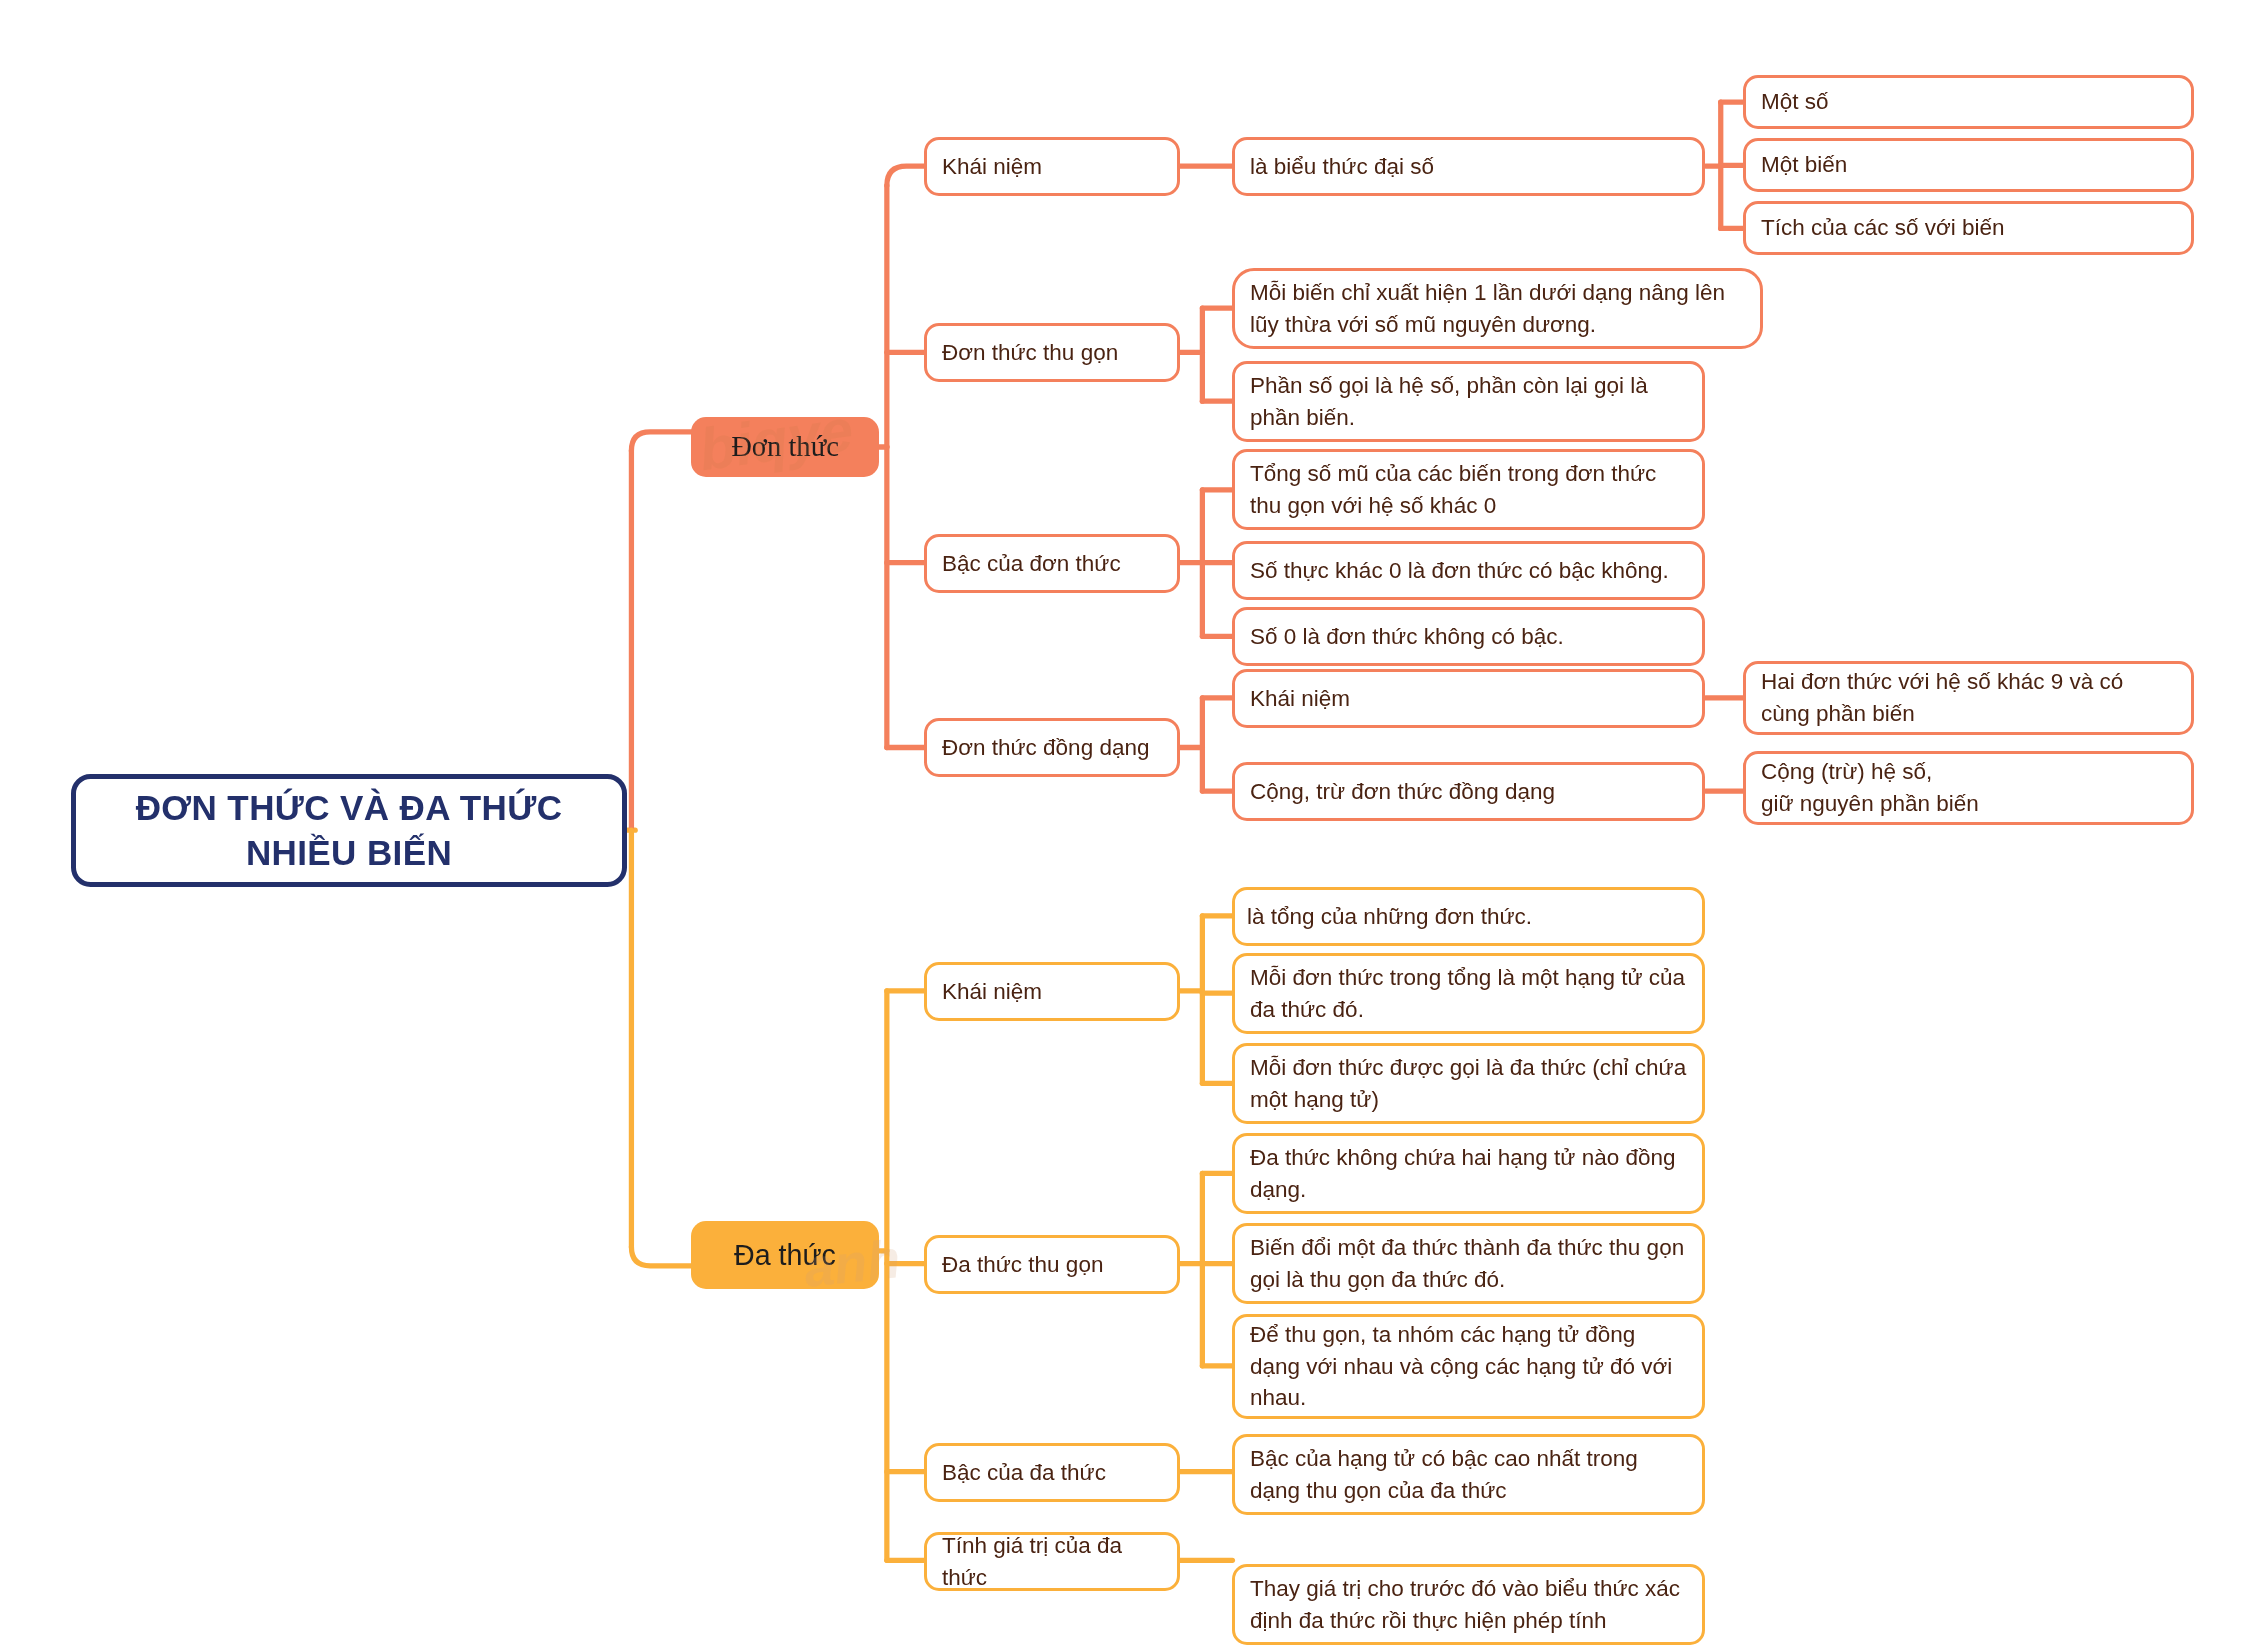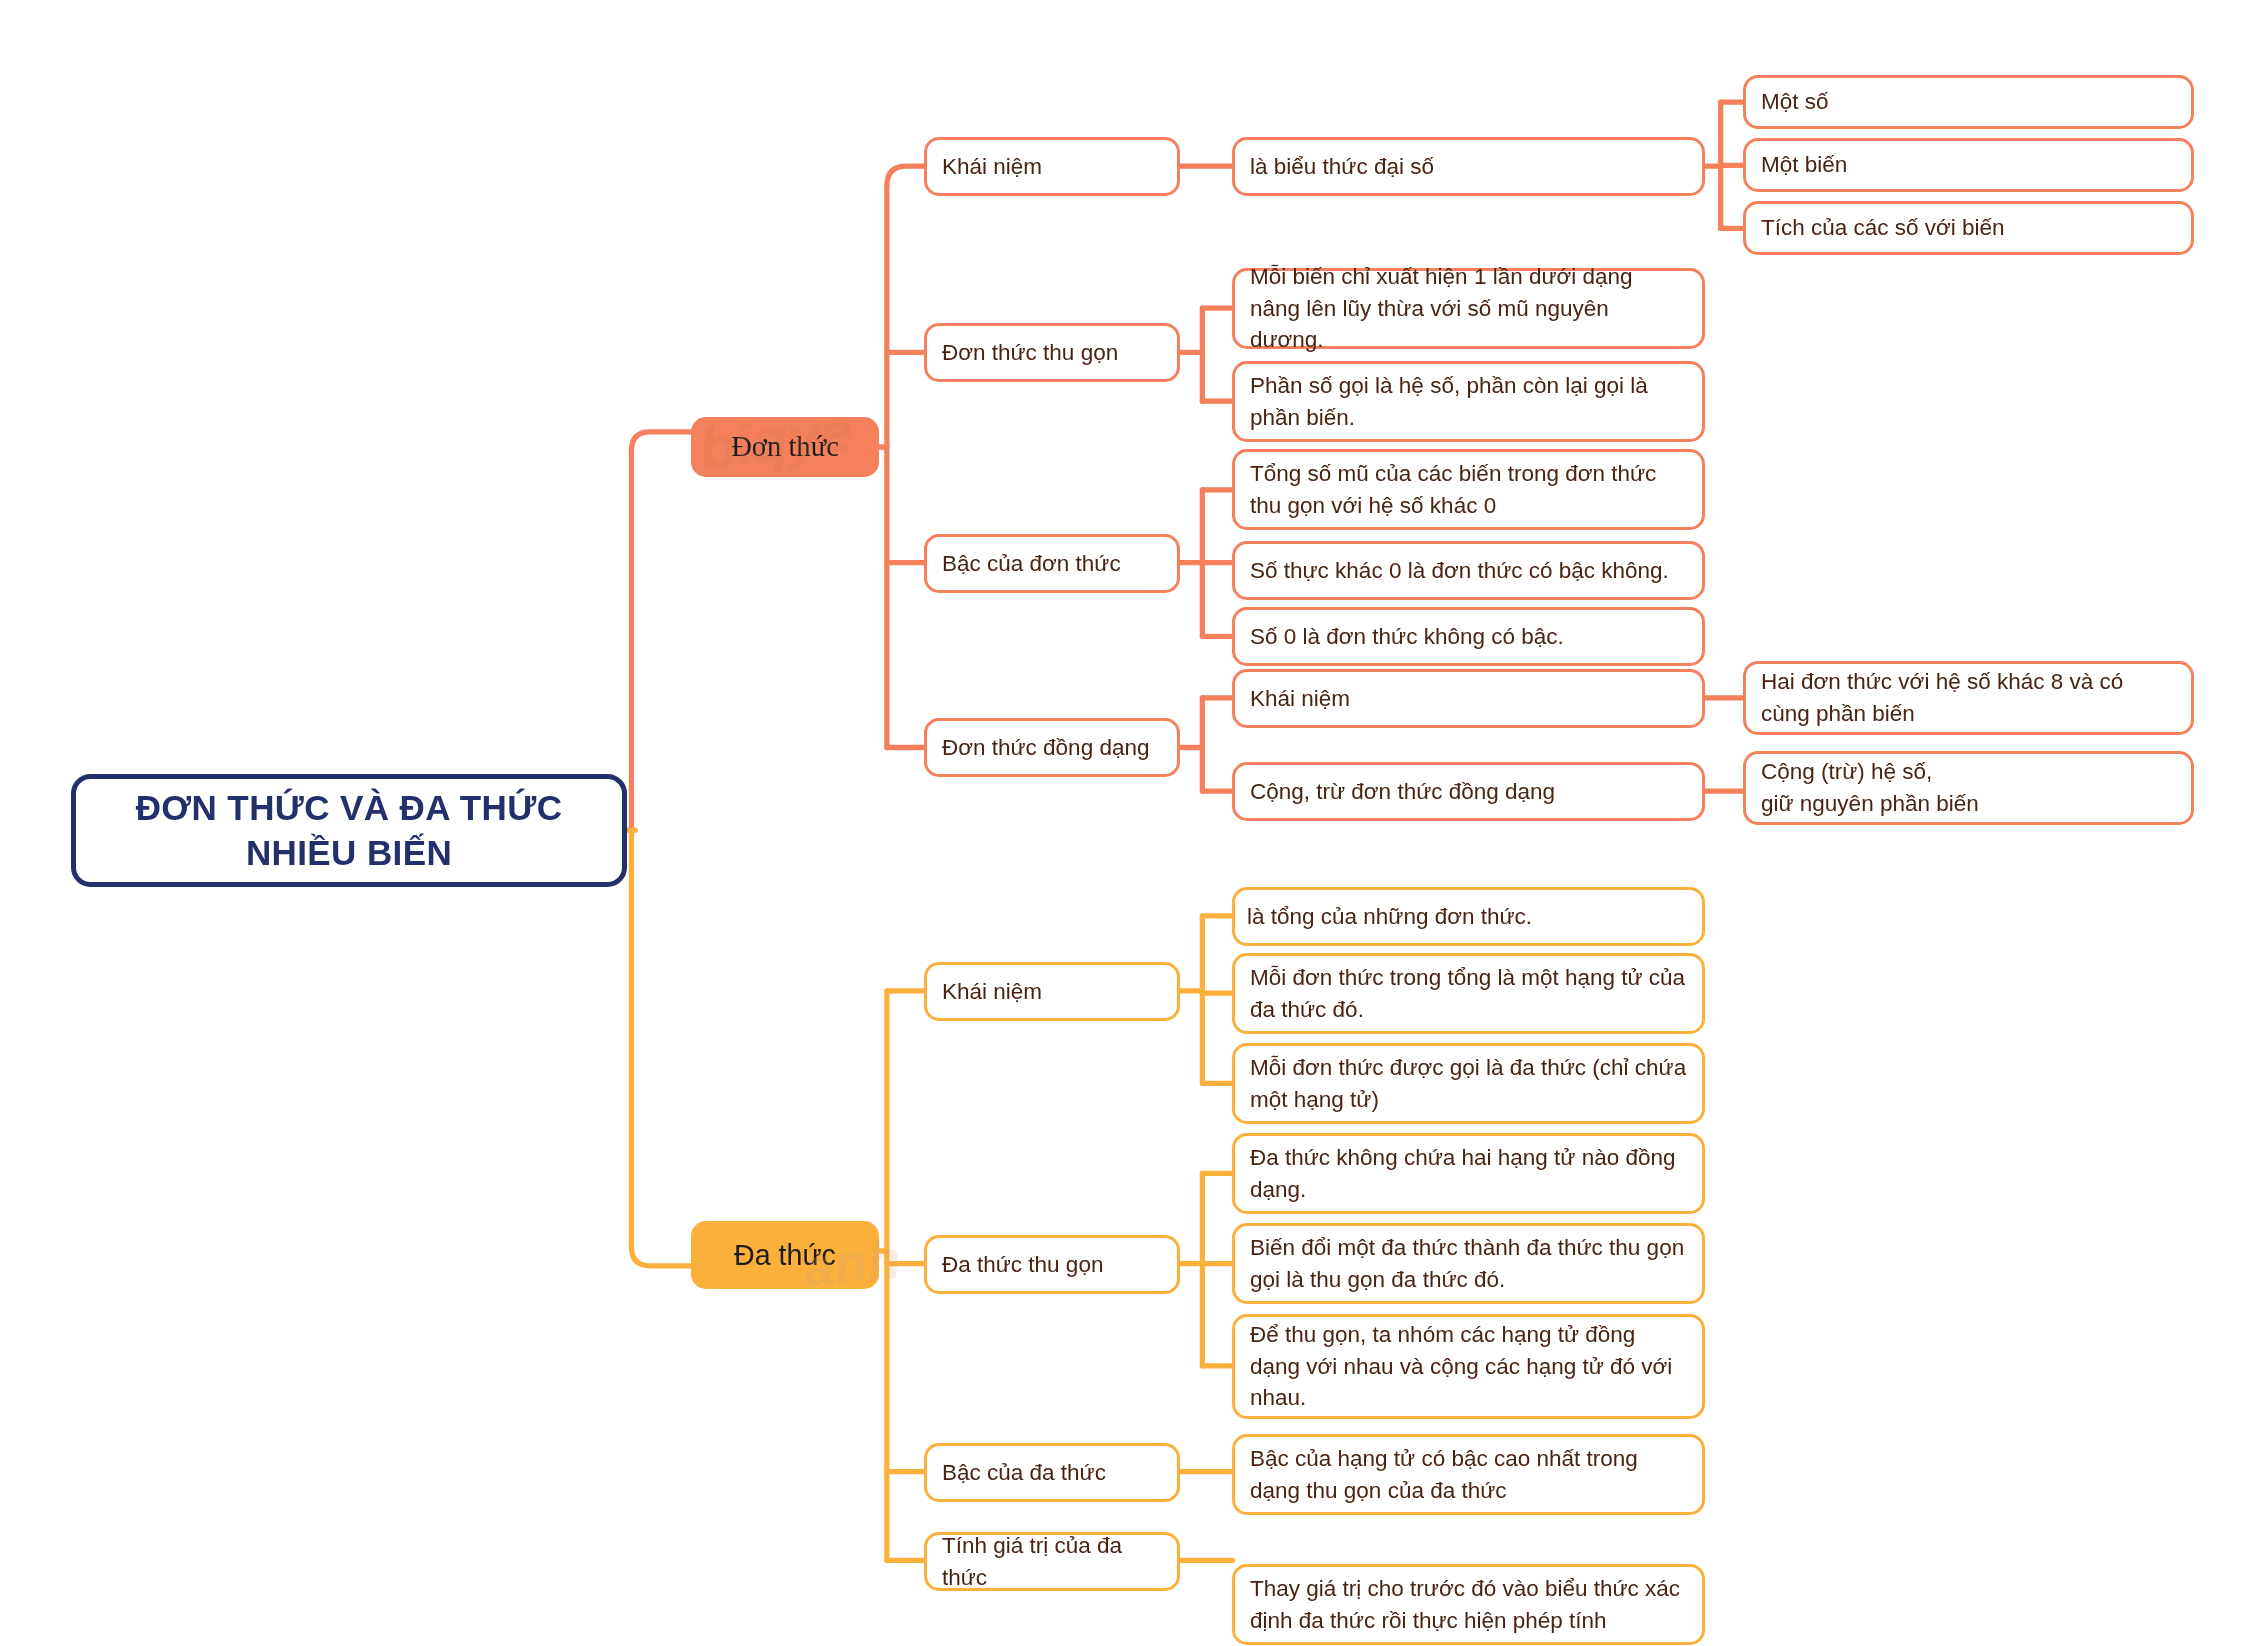--- a/index.html
+++ b/index.html
@@ -242,21 +242,21 @@
   </div>
 
   <div class="node obox amber" style="left:924px; top:1532px; width:256px; height:59px;">
     <span class="txt">Tính giá trị của đa thức</span>
   </div>
 
   <div class="node obox coral" style="left:1232px; top:137px; width:473px; height:59px;">
     <span class="txt">là biểu thức đại số</span>
   </div>
 
-  <div class="node obox coral" style="left:1232px; top:268px; width:473px; height:81px;">
+  <div class="node obox coral" style="left:1232px; top:268px; width:531px; height:81px;border-radius:22px;">
     <span class="txt">Mỗi biến chỉ xuất hiện 1 lần dưới dạng nâng lên lũy thừa với số mũ nguyên dương.</span>
   </div>
 
   <div class="node obox coral" style="left:1232px; top:361px; width:473px; height:81px;">
     <span class="txt">Phần số gọi là hệ số, phần còn lại gọi là phần biến.</span>
   </div>
 
   <div class="node obox coral" style="left:1232px; top:449px; width:473px; height:81px;">
     <span class="txt">Tổng số mũ của các biến trong đơn thức thu gọn với hệ số khác 0</span>
   </div>
@@ -315,21 +315,21 @@
 
   <div class="node obox coral" style="left:1743px; top:138px; width:451px; height:54px;">
     <span class="txt">Một biến</span>
   </div>
 
   <div class="node obox coral" style="left:1743px; top:201px; width:451px; height:54px;">
     <span class="txt">Tích của các số với biến</span>
   </div>
 
   <div class="node obox coral" style="left:1743px; top:661px; width:451px; height:74px;">
-    <span class="txt">Hai đơn thức với hệ số khác 8 và có cùng phần biến</span>
+    <span class="txt">Hai đơn thức với hệ số khác 9 và có cùng phần biến</span>
   </div>
 
   <div class="node obox coral" style="left:1743px; top:751px; width:451px; height:74px;">
     <span class="txt">Cộng (trừ) hệ số,
 giữ nguyên phần biến</span>
   </div>
 
   <div class="wm" style="left:699px; top:406px; font-size:59px; transform:rotate(-8deg);">biqye</div>
   <div class="wm b" style="left:804px; top:1232px; font-size:54px; transform:rotate(-6deg);">anh</div>
 

